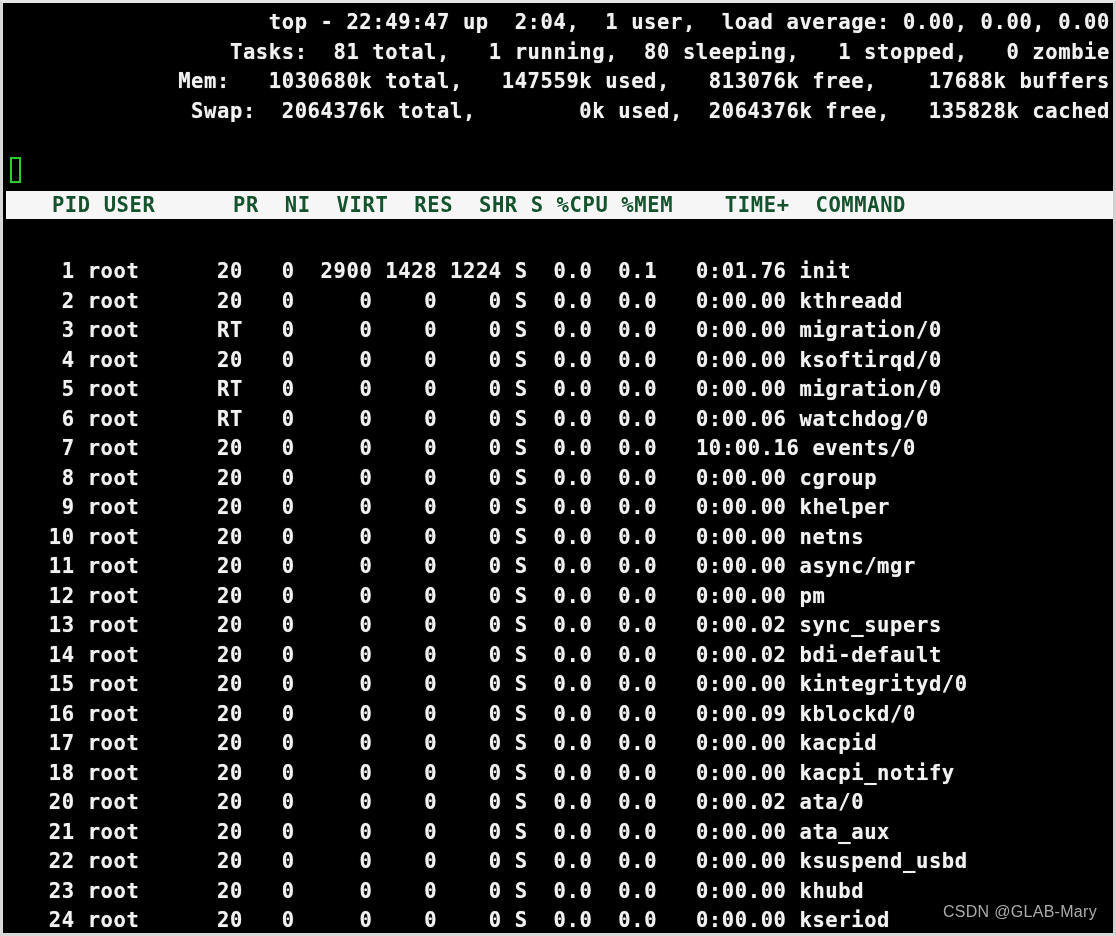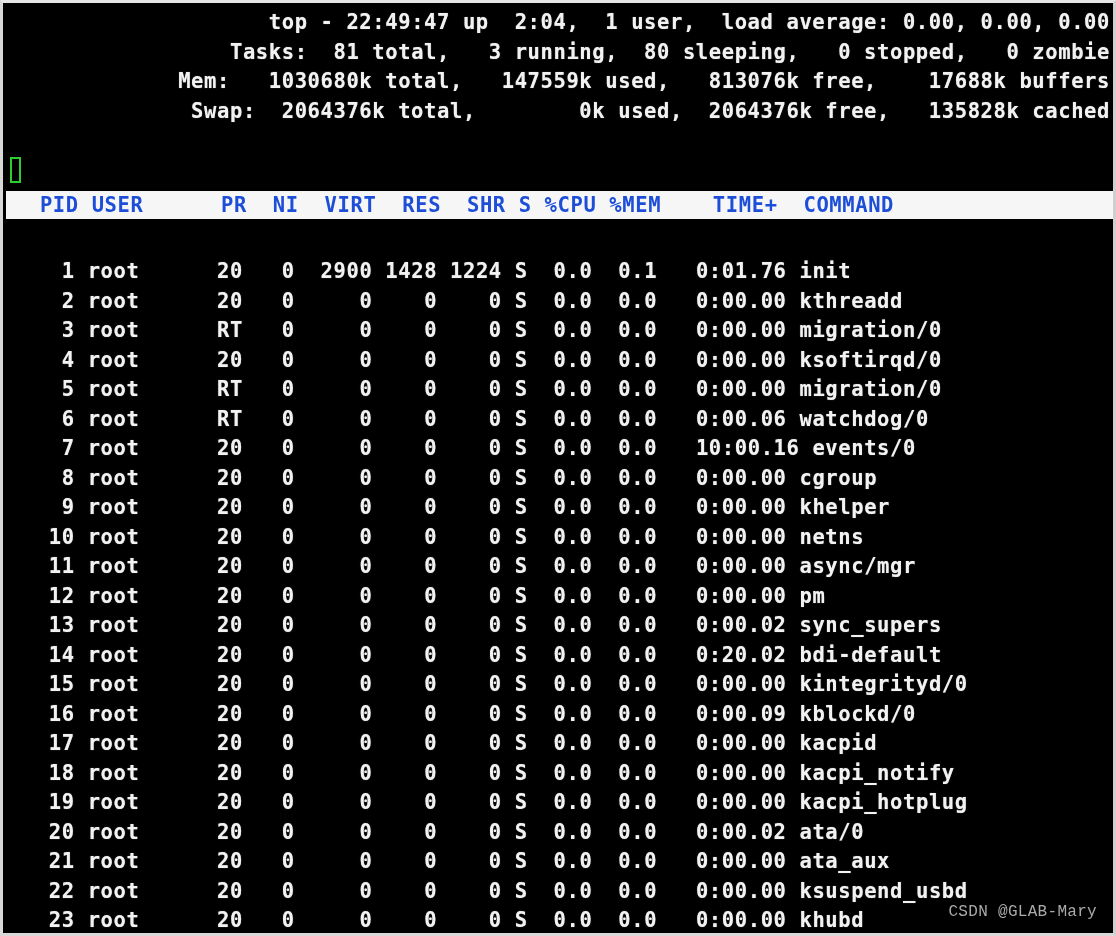--- a/index.html
+++ b/index.html
@@ -71,26 +71,26 @@
     left: 3px;
     top: 188px;
     width: 1110px;
     height: 28px;
     background: #f6f6f6;
     overflow: hidden;
   }
   #col-header .hdrtext {
     display: block;
     white-space: pre;
-    color: #1d4ed8;
+    color: #14532d;
     font-size: 20.5px;
     line-height: 28px;
     letter-spacing: 0.6px;
     font-weight: bold;
-    padding-left: 8px;
+    padding-left: 20px;
   }
 
   
   #proc-list {
     position: absolute;
     left: 7px;
     top: 219px;
     width: 1100px;
     margin-top: 35px;
   }
@@ -104,35 +104,35 @@
     font-weight: bold;
     text-shadow: 0 0 1px rgba(255,255,255,0.5);
   }
 
   
   #watermark {
     position: absolute;
     right: 16px;
     bottom: 12px;
     color: #b9b9b9;
-    font-family: Liberation Mono, monospace;
+    font-family: Liberation Sans, sans-serif;
     font-size: 16px;
     letter-spacing: 0.3px;
     white-space: pre;
     opacity: 0.92;
   }
 </style>
 </head>
 <body>
 
 <div id="terminal">
 
   <div id="summary">
     <span class="sumline">top - 22:49:47 up  2:04,  1 user,  load average: 0.00, 0.00, 0.00</span>
-    <span class="sumline">Tasks:  81 total,   3 running,  80 sleeping,   0 stopped,   0 zombie</span>
+    <span class="sumline">Tasks:  81 total,   1 running,  80 sleeping,   1 stopped,   0 zombie</span>
     <span class="sumline">Mem:   1030680k total,   147559k used,   813076k free,    17688k buffers</span>
     <span class="sumline">Swap:  2064376k total,        0k used,  2064376k free,   135828k cached</span>
   </div>
 
   <div id="cursor-line">
     <span id="cursor-block"></span>
   </div>
 
   <div id="col-header">
     <span class="hdrtext">  PID USER      PR  NI  VIRT  RES  SHR S %CPU %MEM    TIME+  COMMAND</span>
@@ -145,26 +145,25 @@
       <span class="procrow">    4 root      20   0     0    0    0 S  0.0  0.0   0:00.00 ksoftirqd/0</span>
       <span class="procrow">    5 root      RT   0     0    0    0 S  0.0  0.0   0:00.00 migration/0</span>
       <span class="procrow">    6 root      RT   0     0    0    0 S  0.0  0.0   0:00.06 watchdog/0</span>
       <span class="procrow">    7 root      20   0     0    0    0 S  0.0  0.0   10:00.16 events/0</span>
       <span class="procrow">    8 root      20   0     0    0    0 S  0.0  0.0   0:00.00 cgroup</span>
       <span class="procrow">    9 root      20   0     0    0    0 S  0.0  0.0   0:00.00 khelper</span>
       <span class="procrow">   10 root      20   0     0    0    0 S  0.0  0.0   0:00.00 netns</span>
       <span class="procrow">   11 root      20   0     0    0    0 S  0.0  0.0   0:00.00 async/mgr</span>
       <span class="procrow">   12 root      20   0     0    0    0 S  0.0  0.0   0:00.00 pm</span>
       <span class="procrow">   13 root      20   0     0    0    0 S  0.0  0.0   0:00.02 sync_supers</span>
-      <span class="procrow">   14 root      20   0     0    0    0 S  0.0  0.0   0:20.02 bdi-default</span>
+      <span class="procrow">   14 root      20   0     0    0    0 S  0.0  0.0   0:00.02 bdi-default</span>
       <span class="procrow">   15 root      20   0     0    0    0 S  0.0  0.0   0:00.00 kintegrityd/0</span>
       <span class="procrow">   16 root      20   0     0    0    0 S  0.0  0.0   0:00.09 kblockd/0</span>
       <span class="procrow">   17 root      20   0     0    0    0 S  0.0  0.0   0:00.00 kacpid</span>
       <span class="procrow">   18 root      20   0     0    0    0 S  0.0  0.0   0:00.00 kacpi_notify</span>
-      <span class="procrow">   19 root      20   0     0    0    0 S  0.0  0.0   0:00.00 kacpi_hotplug</span>
       <span class="procrow">   20 root      20   0     0    0    0 S  0.0  0.0   0:00.02 ata/0</span>
       <span class="procrow">   21 root      20   0     0    0    0 S  0.0  0.0   0:00.00 ata_aux</span>
       <span class="procrow">   22 root      20   0     0    0    0 S  0.0  0.0   0:00.00 ksuspend_usbd</span>
       <span class="procrow">   23 root      20   0     0    0    0 S  0.0  0.0   0:00.00 khubd</span>
       <span class="procrow">   24 root      20   0     0    0    0 S  0.0  0.0   0:00.00 kseriod</span>
     </div>
 
   <div id="watermark">CSDN @GLAB-Mary</div>
 
 </div>

